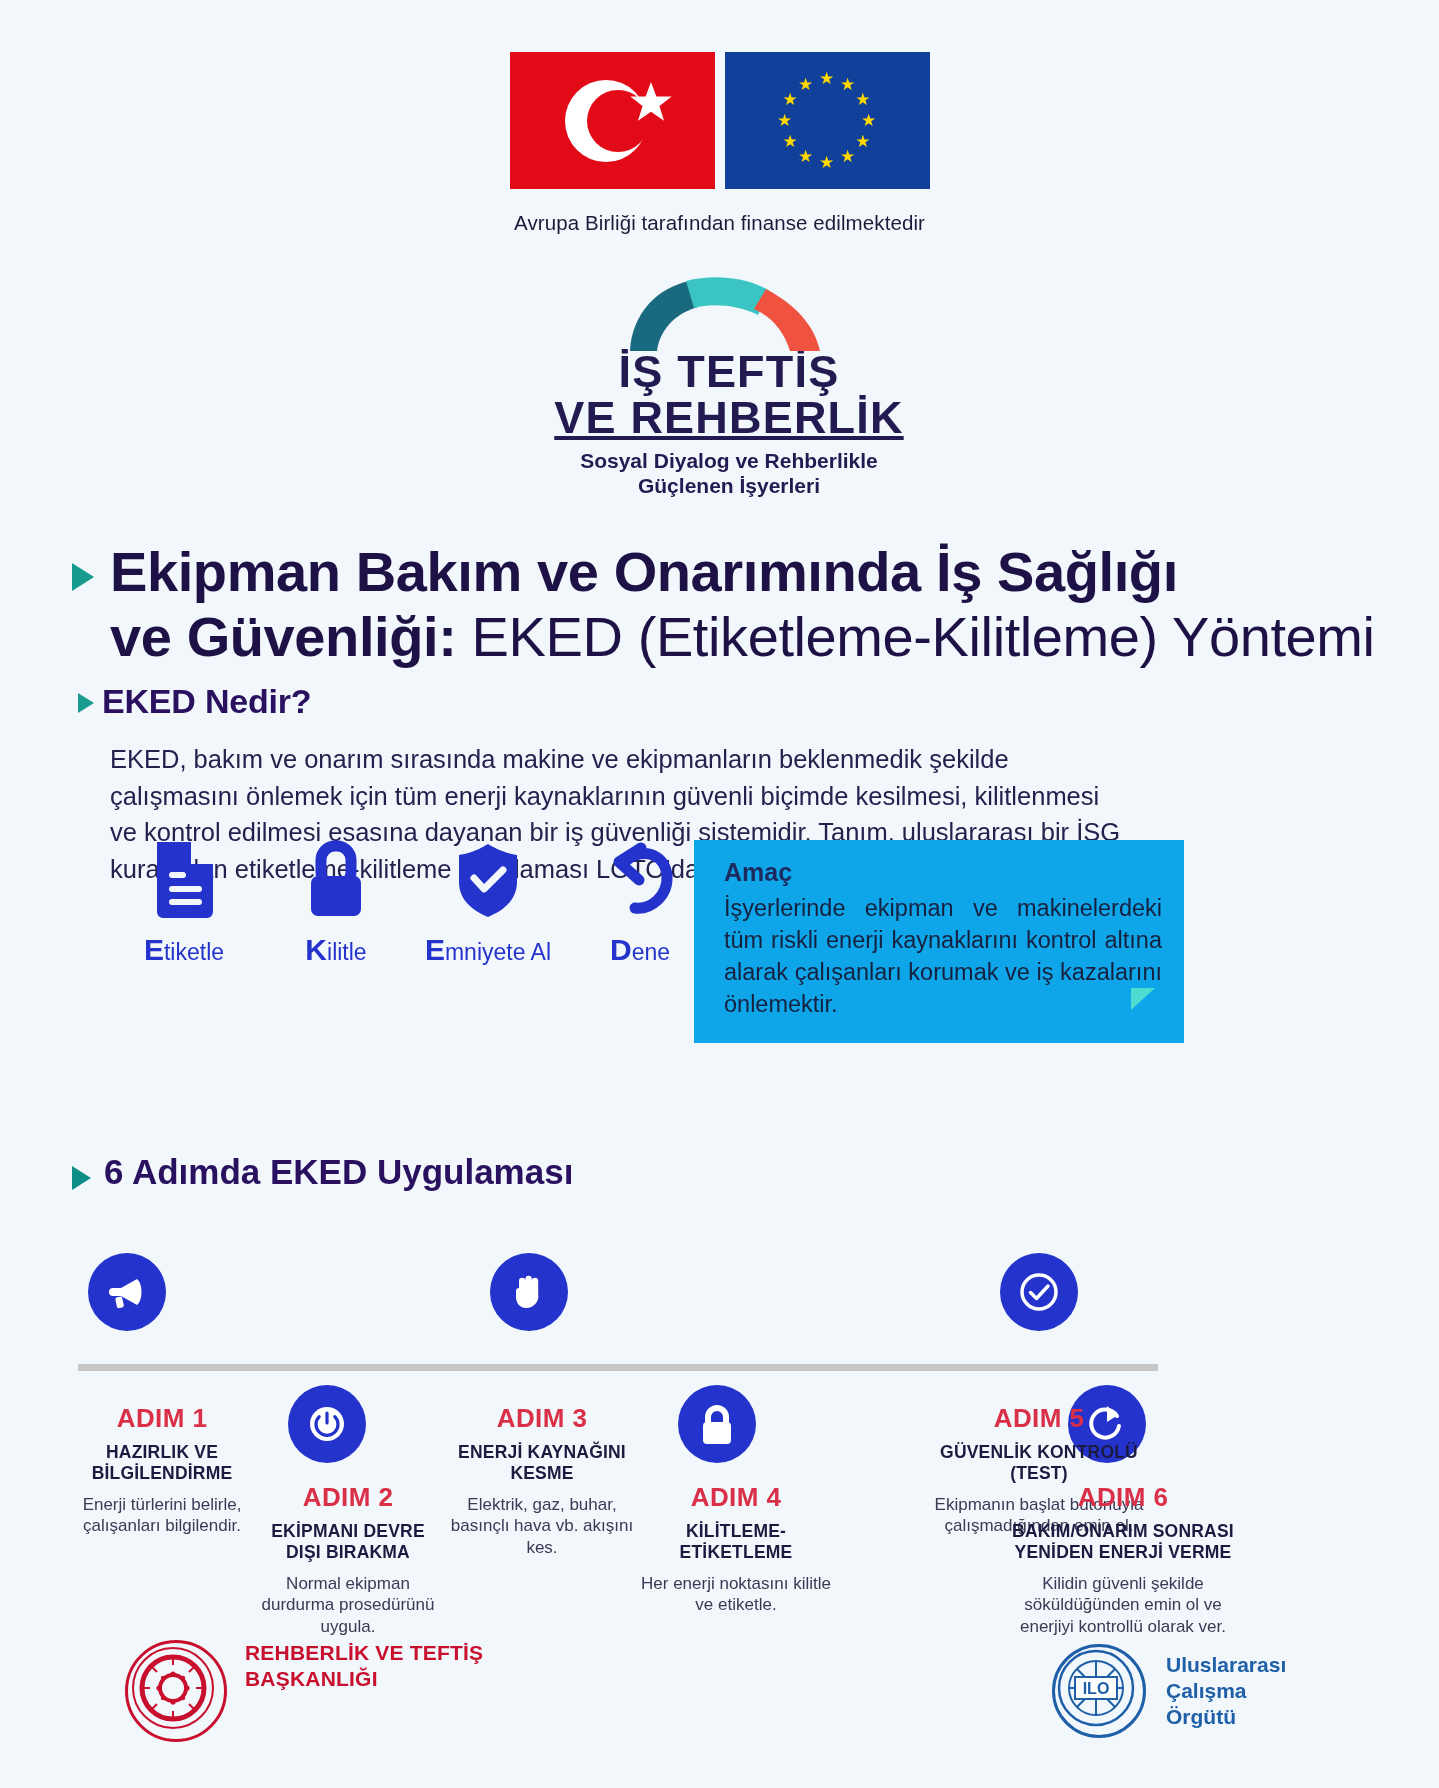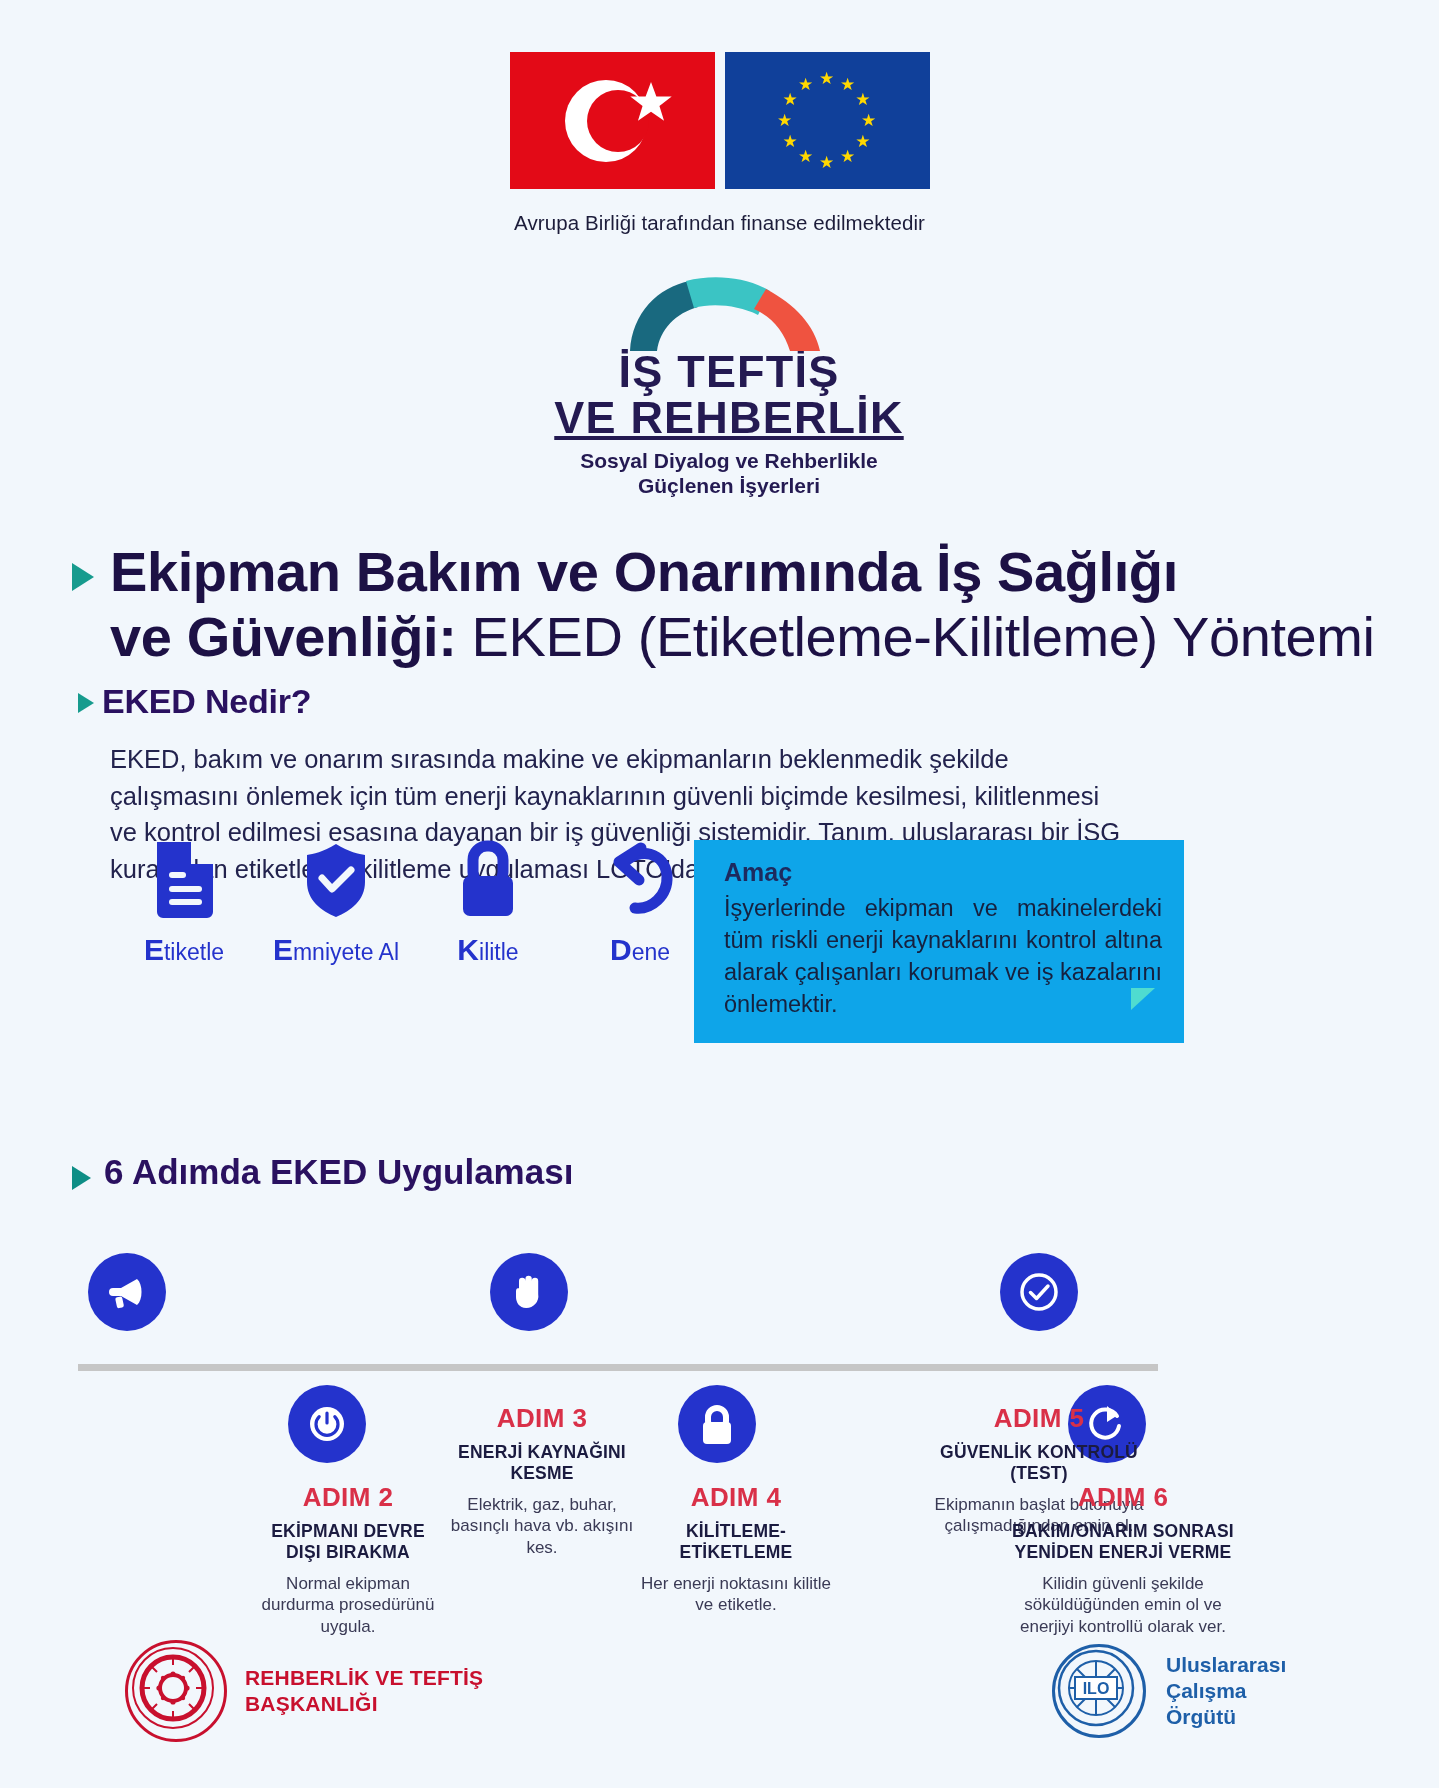--- a/index.html
+++ b/index.html
@@ -68,21 +68,21 @@
   .steps{position:absolute;left:0;top:1205px;width:1439px;height:400px;}
   .rail{position:absolute;left:78px;top:159px;width:1080px;height:7px;background:#c6c6c6;}
   .circ{position:absolute;width:78px;height:78px;border-radius:50%;background:#2433cc;display:flex;align-items:center;justify-content:center;}
   .step-col{position:absolute;text-align:center;}
   .step-num{font-size:26px;font-weight:bold;color:#d93048;letter-spacing:.4px;}
   .step-title{font-size:17.5px;font-weight:bold;color:#1b1b40;line-height:1.2;margin-top:8px;letter-spacing:.2px;}
   .step-desc{font-size:17px;color:#3a3a55;line-height:1.25;margin-top:10px;}
 
   
   .footer{position:absolute;top:1630px;left:0;width:1439px;height:150px;}
-  .f-left{position:absolute;left:125px;top:10px;display:flex;align-items:center;gap:18px;}
+  .f-left{position:absolute;left:125px;top:10px;display:flex;align-items:flex-start;gap:18px;}
   .f-right{position:absolute;left:1052px;top:14px;display:flex;align-items:center;gap:20px;}
   .seal{width:96px;height:96px;border-radius:50%;border:3px solid #c8102e;position:relative;flex:none;}
   .f-left-text{font-size:21px;font-weight:bold;color:#c8102e;line-height:1.25;letter-spacing:.2px;}
   .ilo-mark{width:88px;height:88px;border-radius:50%;border:3px solid #1e5fa8;position:relative;flex:none;}
   .f-right-text{font-size:21px;font-weight:bold;color:#1e5fa8;line-height:1.25;}
 </style>
 </head>
 <body>
 
 <div class="page">
@@ -155,35 +155,35 @@
           <rect x="20" y="48" width="33" height="6" rx="3" fill="#f2f7fc"></rect>
           <rect x="20" y="61" width="33" height="6" rx="3" fill="#f2f7fc"></rect>
         </svg>
       </div>
       <div class="eked-label"><b>E</b><span>tiketle</span></div>
     </div>
 
     <div class="eked-item">
       <div class="eked-icon">
         <svg width="70" height="82" viewBox="0 0 70 82">
-          <path d="M35 6 C48 14 58 16 64 17 V44 C64 62 50 73 35 79 C20 73 6 62 6 44 V17 C12 16 22 14 35 6 Z" fill="#2433cc"></path>
-          <path d="M21 40 L31 51 L50 32" fill="none" stroke="#f2f7fc" stroke-width="7" stroke-linecap="round" stroke-linejoin="round"></path>
-        </svg>
-      </div>
-      <div class="eked-label"><b>E</b><span>mniyete Al</span></div>
+          <rect x="20" y="8" width="30" height="40" rx="14" fill="none" stroke="#2433cc" stroke-width="11"></rect>
+          <rect x="10" y="38" width="50" height="40" rx="7" fill="#2433cc"></rect>
+        </svg>
+      </div>
+      <div class="eked-label"><b>K</b><span>ilitle</span></div>
     </div>
 
     <div class="eked-item">
       <div class="eked-icon">
         <svg width="70" height="82" viewBox="0 0 70 82">
-          <rect x="20" y="8" width="30" height="40" rx="14" fill="none" stroke="#2433cc" stroke-width="11"></rect>
-          <rect x="10" y="38" width="50" height="40" rx="7" fill="#2433cc"></rect>
-        </svg>
-      </div>
-      <div class="eked-label"><b>K</b><span>ilitle</span></div>
+          <path d="M35 6 C48 14 58 16 64 17 V44 C64 62 50 73 35 79 C20 73 6 62 6 44 V17 C12 16 22 14 35 6 Z" fill="#2433cc"></path>
+          <path d="M21 40 L31 51 L50 32" fill="none" stroke="#f2f7fc" stroke-width="7" stroke-linecap="round" stroke-linejoin="round"></path>
+        </svg>
+      </div>
+      <div class="eked-label"><b>E</b><span>mniyete Al</span></div>
     </div>
 
     <div class="eked-item">
       <div class="eked-icon">
         <svg width="70" height="82" viewBox="0 0 70 82">
           <path d="M18 26 C34 8 60 14 62 38 C63 58 46 72 30 70" fill="none" stroke="#2433cc" stroke-width="11" stroke-linecap="round"></path>
           <path d="M36 10 L14 24 L34 42" fill="none" stroke="#2433cc" stroke-width="11" stroke-linecap="round" stroke-linejoin="round"></path>
         </svg>
       </div>
       <div class="eked-label"><b>D</b><span>ene</span></div>
@@ -236,20 +236,25 @@
         <rect x="6" y="20" width="28" height="22" rx="4" fill="#ffffff"></rect>
       </svg>
     </div>
     <div class="circ" style="left:1068px;top:180px;">
       <svg width="44" height="44" viewBox="0 0 44 44">
         <path d="M32 14 A14 14 0 1 0 34 24" fill="none" stroke="#ffffff" stroke-width="4" stroke-linecap="round"></path>
         <path d="M22 4 L33 13 L22 20" fill="#ffffff"></path>
       </svg>
     </div>
 
+    <div class="step-col" style="left:62px;top:198px;width:200px;">
+      <div class="step-num">ADIM 1</div>
+      <div class="step-title">HAZIRLIK VE<br>BİLGİLENDİRME</div>
+      <div class="step-desc">Enerji türlerini belirle, çalışanları bilgilendir.</div>
+    </div>
 
     <div class="step-col" style="left:248px;top:277px;width:200px;">
       <div class="step-num">ADIM 2</div>
       <div class="step-title">EKİPMANI DEVRE<br>DIŞI BIRAKMA</div>
       <div class="step-desc">Normal ekipman durdurma prosedürünü uygula.</div>
     </div>
 
     <div class="step-col" style="left:438px;top:198px;width:208px;">
       <div class="step-num">ADIM 3</div>
       <div class="step-title">ENERJİ KAYNAĞINI<br>KESME</div>

